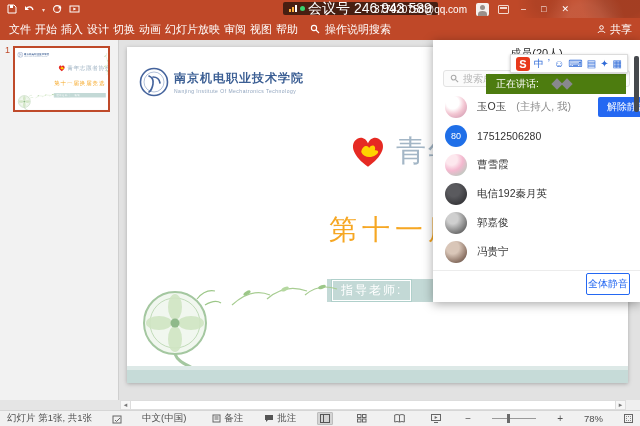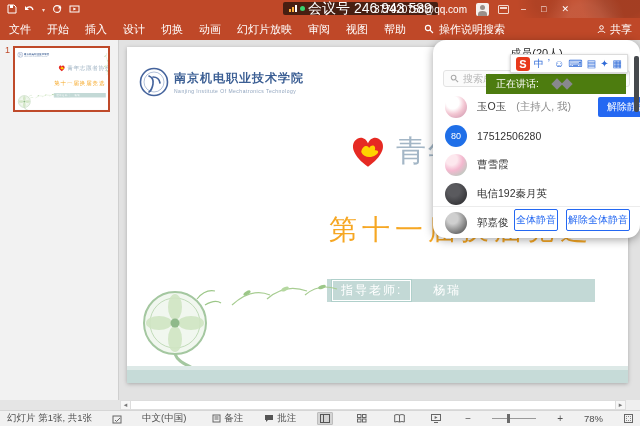--- a/index.html
+++ b/index.html
@@ -26,21 +26,21 @@
   .tb-email { color:#fff; font-size:10px; }
   .tb-avatar { width:13px; height:13px; background:#f5f0ee; border-radius:2px; position:relative; overflow:hidden; }
   .tb-avatar::before { content:""; position:absolute; left:4px; top:2px; width:5px; height:5px; border-radius:50%; background:#9a8f8a; }
   .tb-avatar::after { content:""; position:absolute; left:2px; top:8px; width:9px; height:6px; border-radius:50% 50% 0 0; background:#9a8f8a; }
   .tb-ribbonopt { width:11px; height:9px; border:1px solid #f2d9cf; border-radius:1px; position:relative; }
   .tb-ribbonopt::before { content:""; position:absolute; left:1px; top:1px; right:1px; height:2px; background:#f2d9cf; }
   .winbtn { color:#fff; font-size:9px; line-height:18px; padding:0 3px; }
 
   
   .ribbon { position:absolute; left:0; top:18px; width:640px; height:22px; background:#bf4828; display:flex; align-items:center; }
-  .rtab { color:#fff; font-size:11px; padding:0 8px; line-height:22px; white-space:nowrap; }
+  .rtab { color:#fff; font-size:11px; padding:0 2px; line-height:22px; white-space:nowrap; }
   .rtab.file { padding-left:9px; }
   .rsearch { display:flex; align-items:center; gap:5px; margin-left:10px; color:#fff; font-size:11px; }
   .rshare { position:absolute; right:8px; top:0; height:22px; display:flex; align-items:center; gap:4px; color:#fff; font-size:11px; }
 
   
   .workspace { position:absolute; left:0; top:40px; width:640px; height:360px; background:#e2e2e2; }
   .thumb-panel { position:absolute; left:0; top:0; width:119px; height:360px; background:#f2f2f2; border-right:1px solid #cfcfcf; }
   .thumb-num { position:absolute; left:5px; top:5px; color:#bf4a2a; font-size:9px; }
   .thumb-box { position:absolute; left:13px; top:6px; width:97px; height:66px; border:2px solid #bf4a2a; background:#fff; overflow:hidden; }
   .thumb-box .slide { transform:scale(0.194); transform-origin:0 0; box-shadow:none; }
@@ -57,21 +57,21 @@
   .advisor { position:absolute; left:200px; top:232px; height:23px; width:268px; background:#c3d9d6; display:flex; align-items:center; padding-left:5px; }
   .advisor-label { border:1px solid #fff; outline:1px solid #b0d0cb; color:#fff; font-size:12px; letter-spacing:2px; padding:1px 8px; }
   .advisor-name { color:#fff; font-size:12px; letter-spacing:2px; margin-left:22px; }
   .band-light { position:absolute; left:0; bottom:13px; width:100%; height:4px; background:#dde9e7; }
   .band { position:absolute; left:0; bottom:0; width:100%; height:13px; background:#c6dbd8; }
   .fan { position:absolute; left:8px; top:238px; }
   .sprigs { position:absolute; left:100px; top:220px; }
   .plant { position:absolute; right:12px; top:24px; }
 
   
-  .mpanel { position:absolute; left:433px; top:0; width:207px; height:198px; background:#fff; border-radius:13px;
+  .mpanel { position:absolute; left:433px; top:0; width:207px; height:262px; background:#fff; border-radius:0;
     box-shadow:0 2px 10px rgba(0,0,0,.35); overflow:hidden; z-index:5; }
   .mp-title { text-align:center; font-size:11px; color:#262626; padding-top:6px; }
   .mp-search { position:absolute; left:10px; top:30px; right:10px; height:17px; border:1px solid #e3e3e3; background:#fbfbfb;
     border-radius:3px; display:flex; align-items:center; gap:4px; padding-left:6px; }
   .mp-search input { border:none; outline:none; background:transparent; font-size:10px; color:#666; width:100px; font-family:"Liberation Sans",sans-serif; }
   .mp-search input::placeholder { color:#b5b5b5; }
   .ime-bar { position:absolute; top:14px; right:12px; height:19px; background:#fff; border:1px solid #dcdcdc;
     box-shadow:0 1px 3px rgba(0,0,0,.22); display:flex; align-items:center; gap:4px; padding:0 5px; z-index:8; }
   .ime-logo { width:14px; height:14px; background:#e8391c; color:#fff; border-radius:3px; font-size:11px; font-weight:bold;
     display:flex; align-items:center; justify-content:center; }
@@ -377,21 +377,20 @@
       </div>
       <div class="mrow">
         <span class="avatar av5"></span>
         <span class="mname">冯贵宁</span>
       </div>
     </div>
 
     <div class="mp-div"></div>
     <div class="mp-footer">
       <button class="mp-btn">全体静音</button>
-      <button class="mp-btn">解除全体静音</button>
     </div>
   </div>
 </div>
 
 <div class="hscroll">
   <span class="hs-arrow">◂</span>
   <span class="hs-track"></span>
   <span class="hs-arrow">▸</span>
   <span class="hs-end"></span>
 </div>

